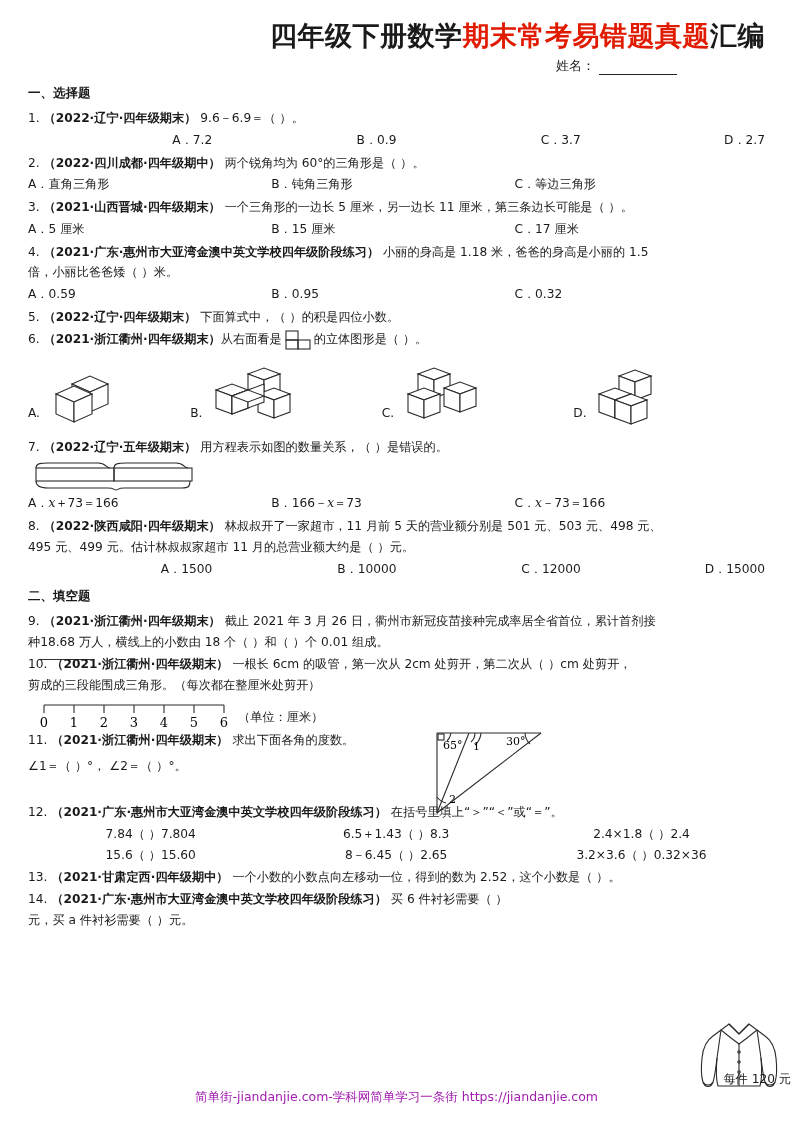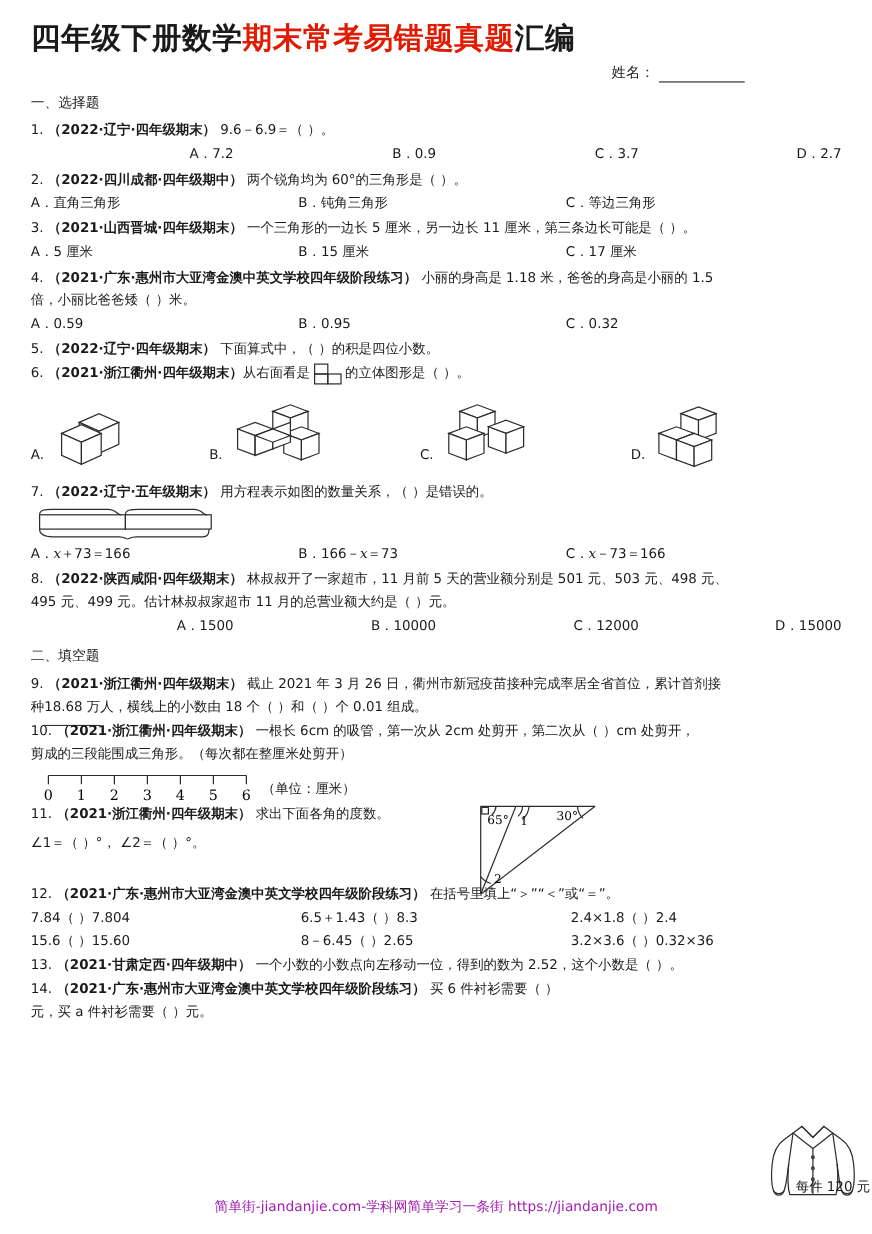--- a/index.html
+++ b/index.html
@@ -10,21 +10,21 @@
     background: #ffffff;
     font-family: "DejaVu Sans", "Liberation Sans", sans-serif;
     color: #1a1a1a;
     position: relative;
     overflow: hidden;
   }
   .page { padding: 10px 28px 0 28px; position: relative; height: 100%; }
 
   
   .title {
-    text-align: left;
+    text-align: right;
     font-weight: bold;
     font-size: 27px;
     letter-spacing: 0.5px;
     margin: 10px 0 4px 0;
     line-height: 1.15;
   }
   .title .red { color: #e01b00; }
 
   .name-row {
     display: flex;
@@ -37,21 +37,21 @@
   .name-label { margin-right: 4px; }
   .name-blank {
     display: inline-block;
     width: 78px;
     border-bottom: 1.6px solid #222;
     height: 13px;
   }
 
   
   .sec-head {
-    font-weight: normal;
+    font-weight: bold;
     font-size: 12.5px;
     margin: 9px 0 7px 0;
   }
 
   
   .q { font-size: 12.2px; line-height: 1.62; margin: 0 0 2px 0; }
   .qline { margin: 0 0 1px 0; }
   .src { font-weight: bold; }
   .num { font-weight: normal; }
   .opts {
@@ -82,21 +82,21 @@
   
   .ruler-row { display: flex; align-items: flex-end; margin: 2px 0 2px 10px; }
   .ruler-unit { font-size: 12.2px; margin-left: 8px; padding-bottom: 2px; }
 
   
   .q11-wrap { position: relative; }
   .tri-fig { position: absolute; right: 218px; top: -6px; }
 
   
   .cmp-grid { font-size: 12.2px; line-height: 1.75; }
-  .cmp-row { display: flex; }
+  .cmp-row { display: flex; text-align: center; }
   .cmp-cell { width: 33.3%; }
 
   
   .shirt-wrap { position: absolute; right: 6px; top: 1014px; text-align: center; }
   .shirt-price { font-size: 12.2px; position: absolute; right: -4px; bottom: 6px; white-space: nowrap; }
 
   
   .footer {
     position: absolute;
     left: 0; right: 0;

